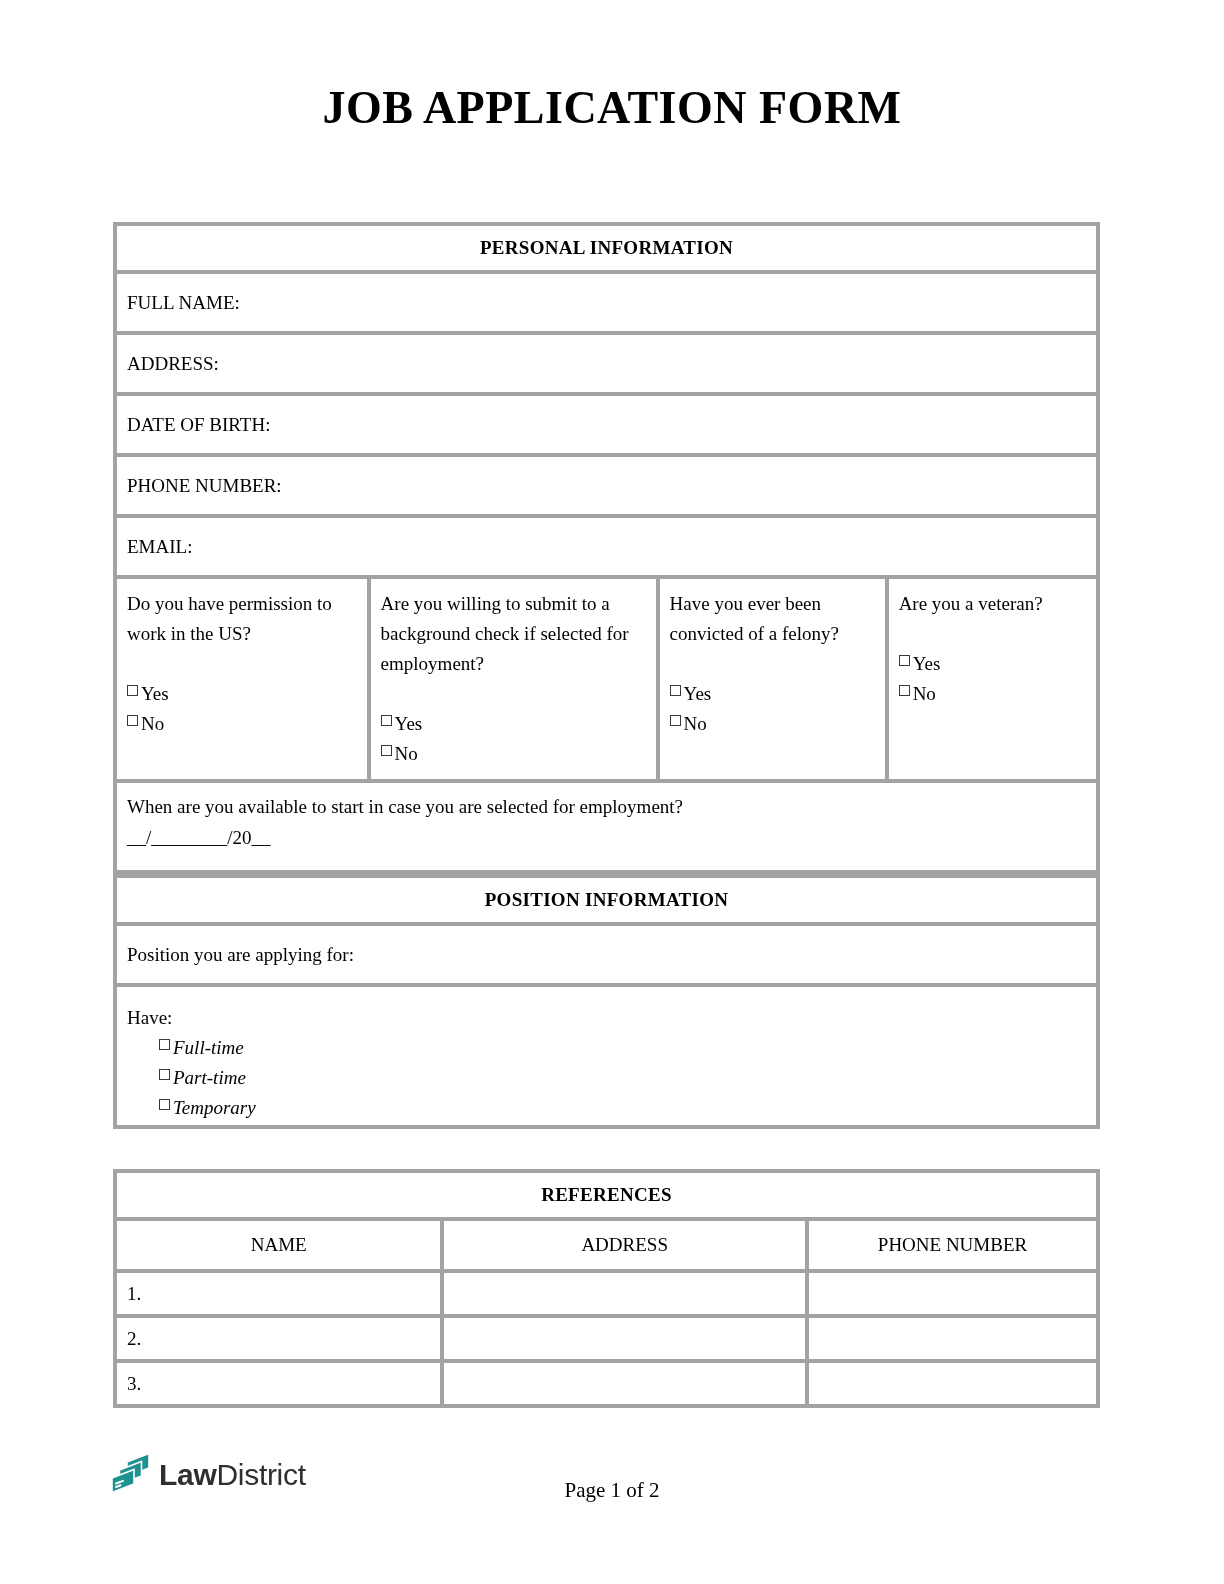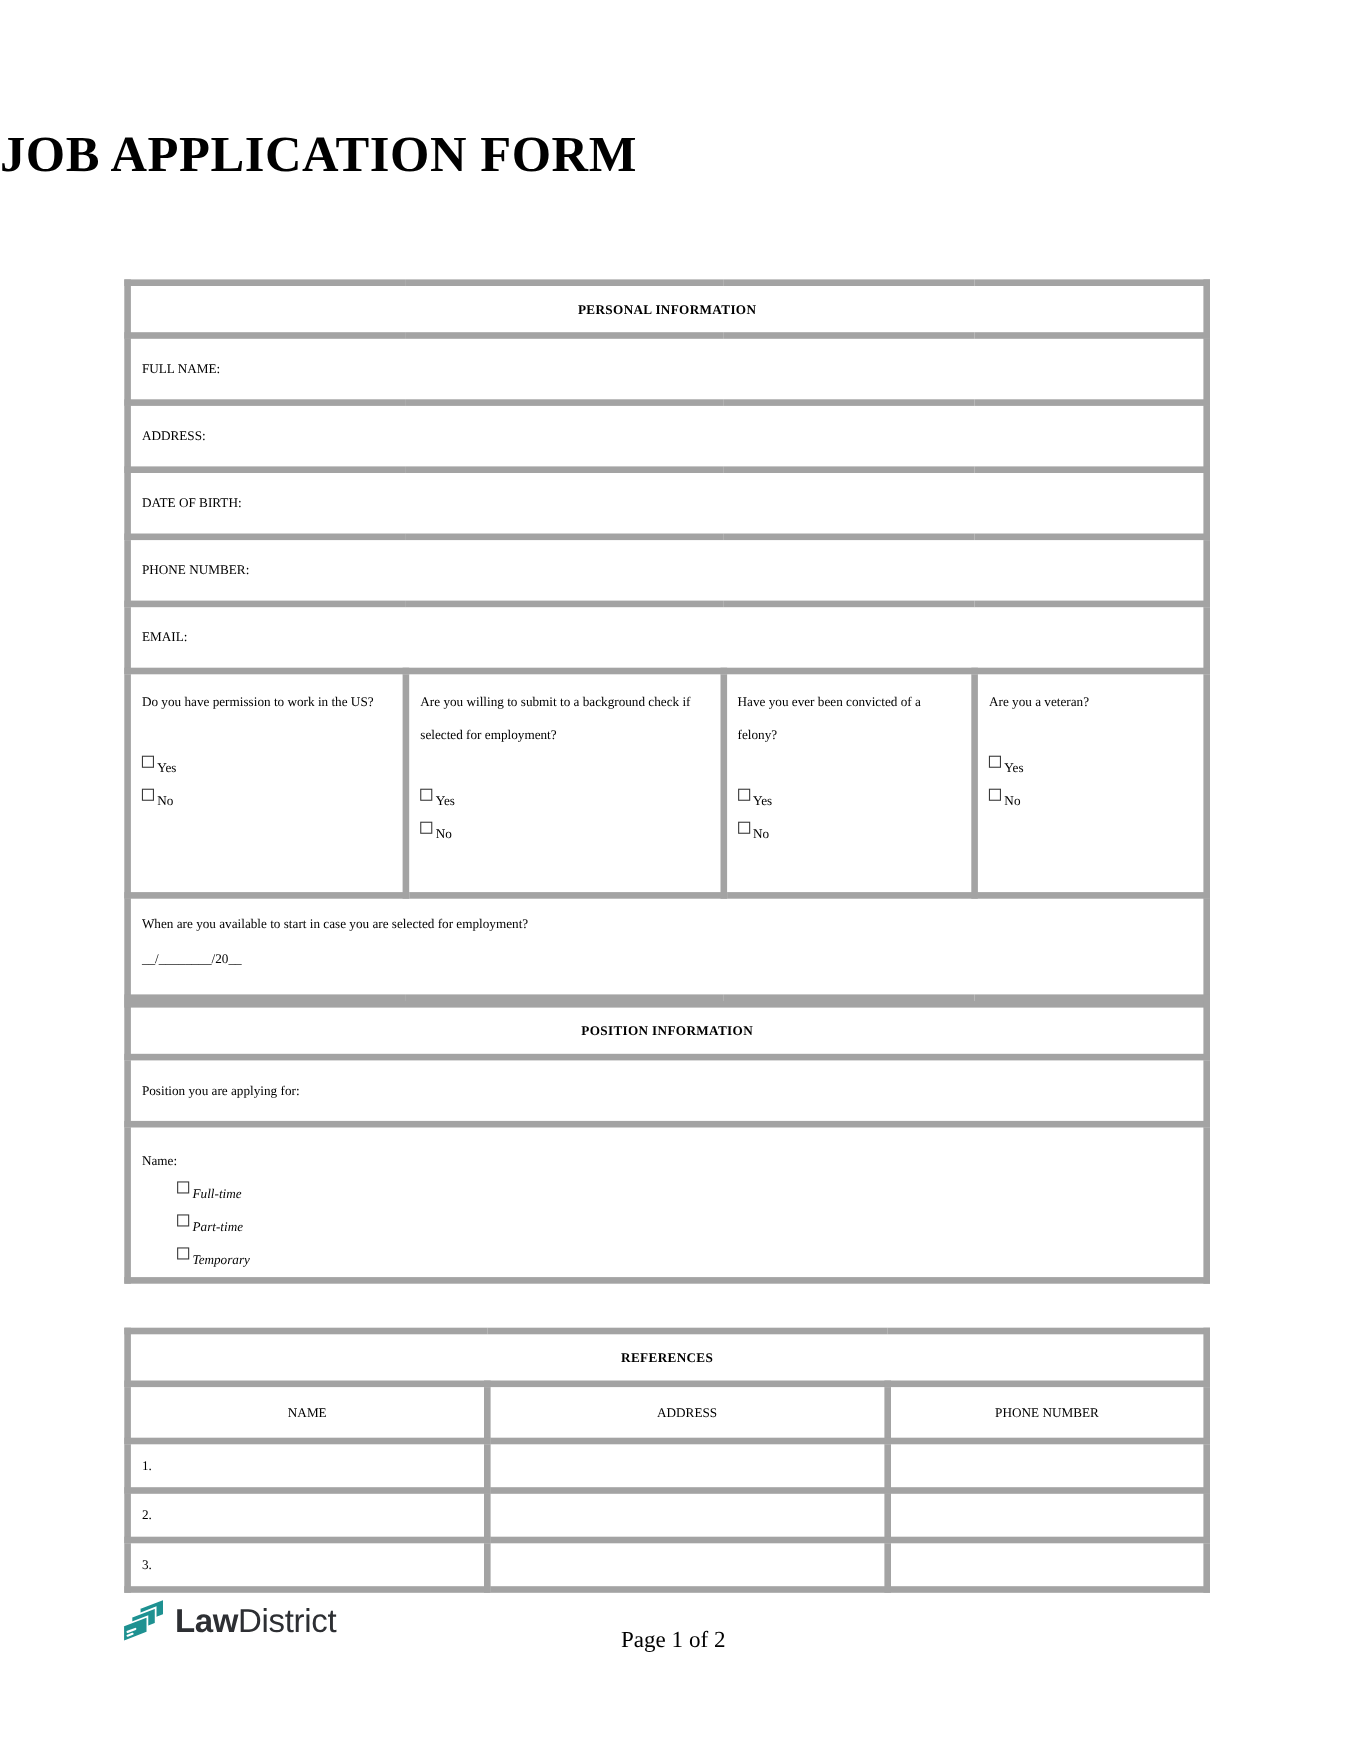--- a/index.html
+++ b/index.html
@@ -8,36 +8,37 @@
     position: relative;
     width: 1224px;
     height: 1584px;
     background: #ffffff;
     font-family: "Liberation Serif", serif;
     color: #000000;
     overflow: hidden;
   }
   .title {
     margin: 0;
-    padding-top: 112px;
+    padding-top: 80px;
+    text-align: center;
     font-size: 46px;
     line-height: 56px;
     font-weight: bold;
     letter-spacing: 0.5px;
   }
   .content { width: 987px; margin-left: 113px; }
 
   table.tbl {
     border-collapse: collapse;
     width: 987px;
     table-layout: fixed;
   }
   table.tbl td {
-    border: 6px solid #a3a3a3;
-    font-size: 12px;
+    border: 4px solid #a3a3a3;
+    font-size: 19px;
     vertical-align: middle;
   }
   .t1 { margin-top: 86px; }
   .t2 { }
   .t3 { margin-top: 40px; }
 
   td.sec {
     height: 48px;
     text-align: center;
     font-size: 24px;
@@ -212,21 +213,21 @@
           <tr>
         <td class="sec">POSITION INFORMATION</td>
       </tr>
       <tr>
         <td class="field">
           <span>Position you are applying for:</span>
         </td>
       </tr>
       <tr>
         <td class="timecell">
-          <div>Name:</div>
+          <div>Have:</div>
           <div class="opt indent">
             <span class="cb"></span><span>Full-time</span>
           </div>
           <div class="opt indent">
             <span class="cb"></span><span>Part-time</span>
           </div>
           <div class="opt indent">
             <span class="cb"></span><span>Temporary</span>
           </div>
         </td>

